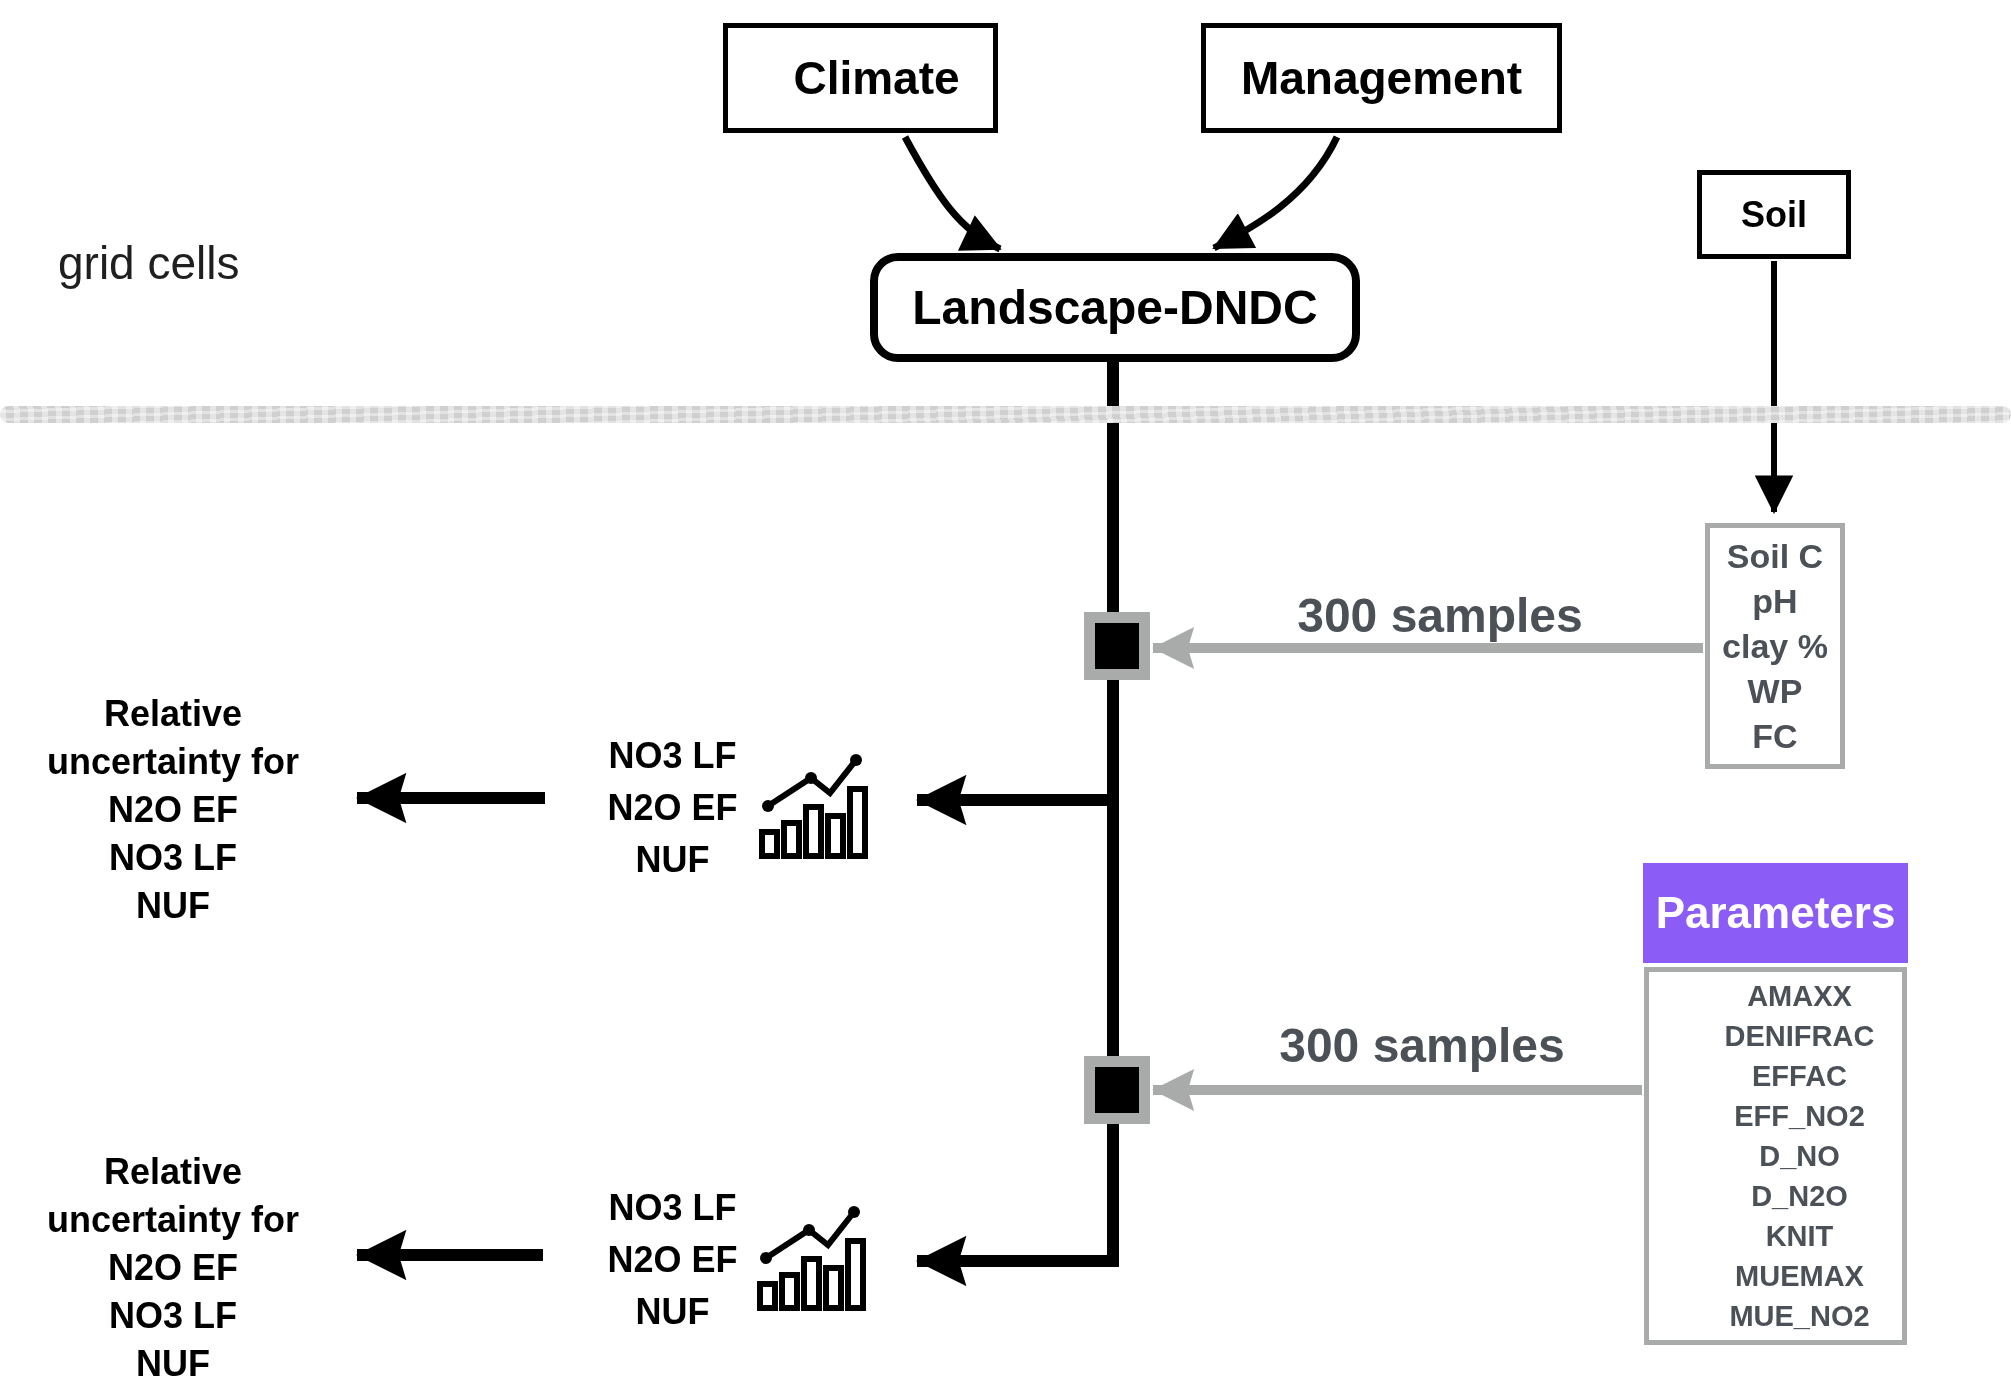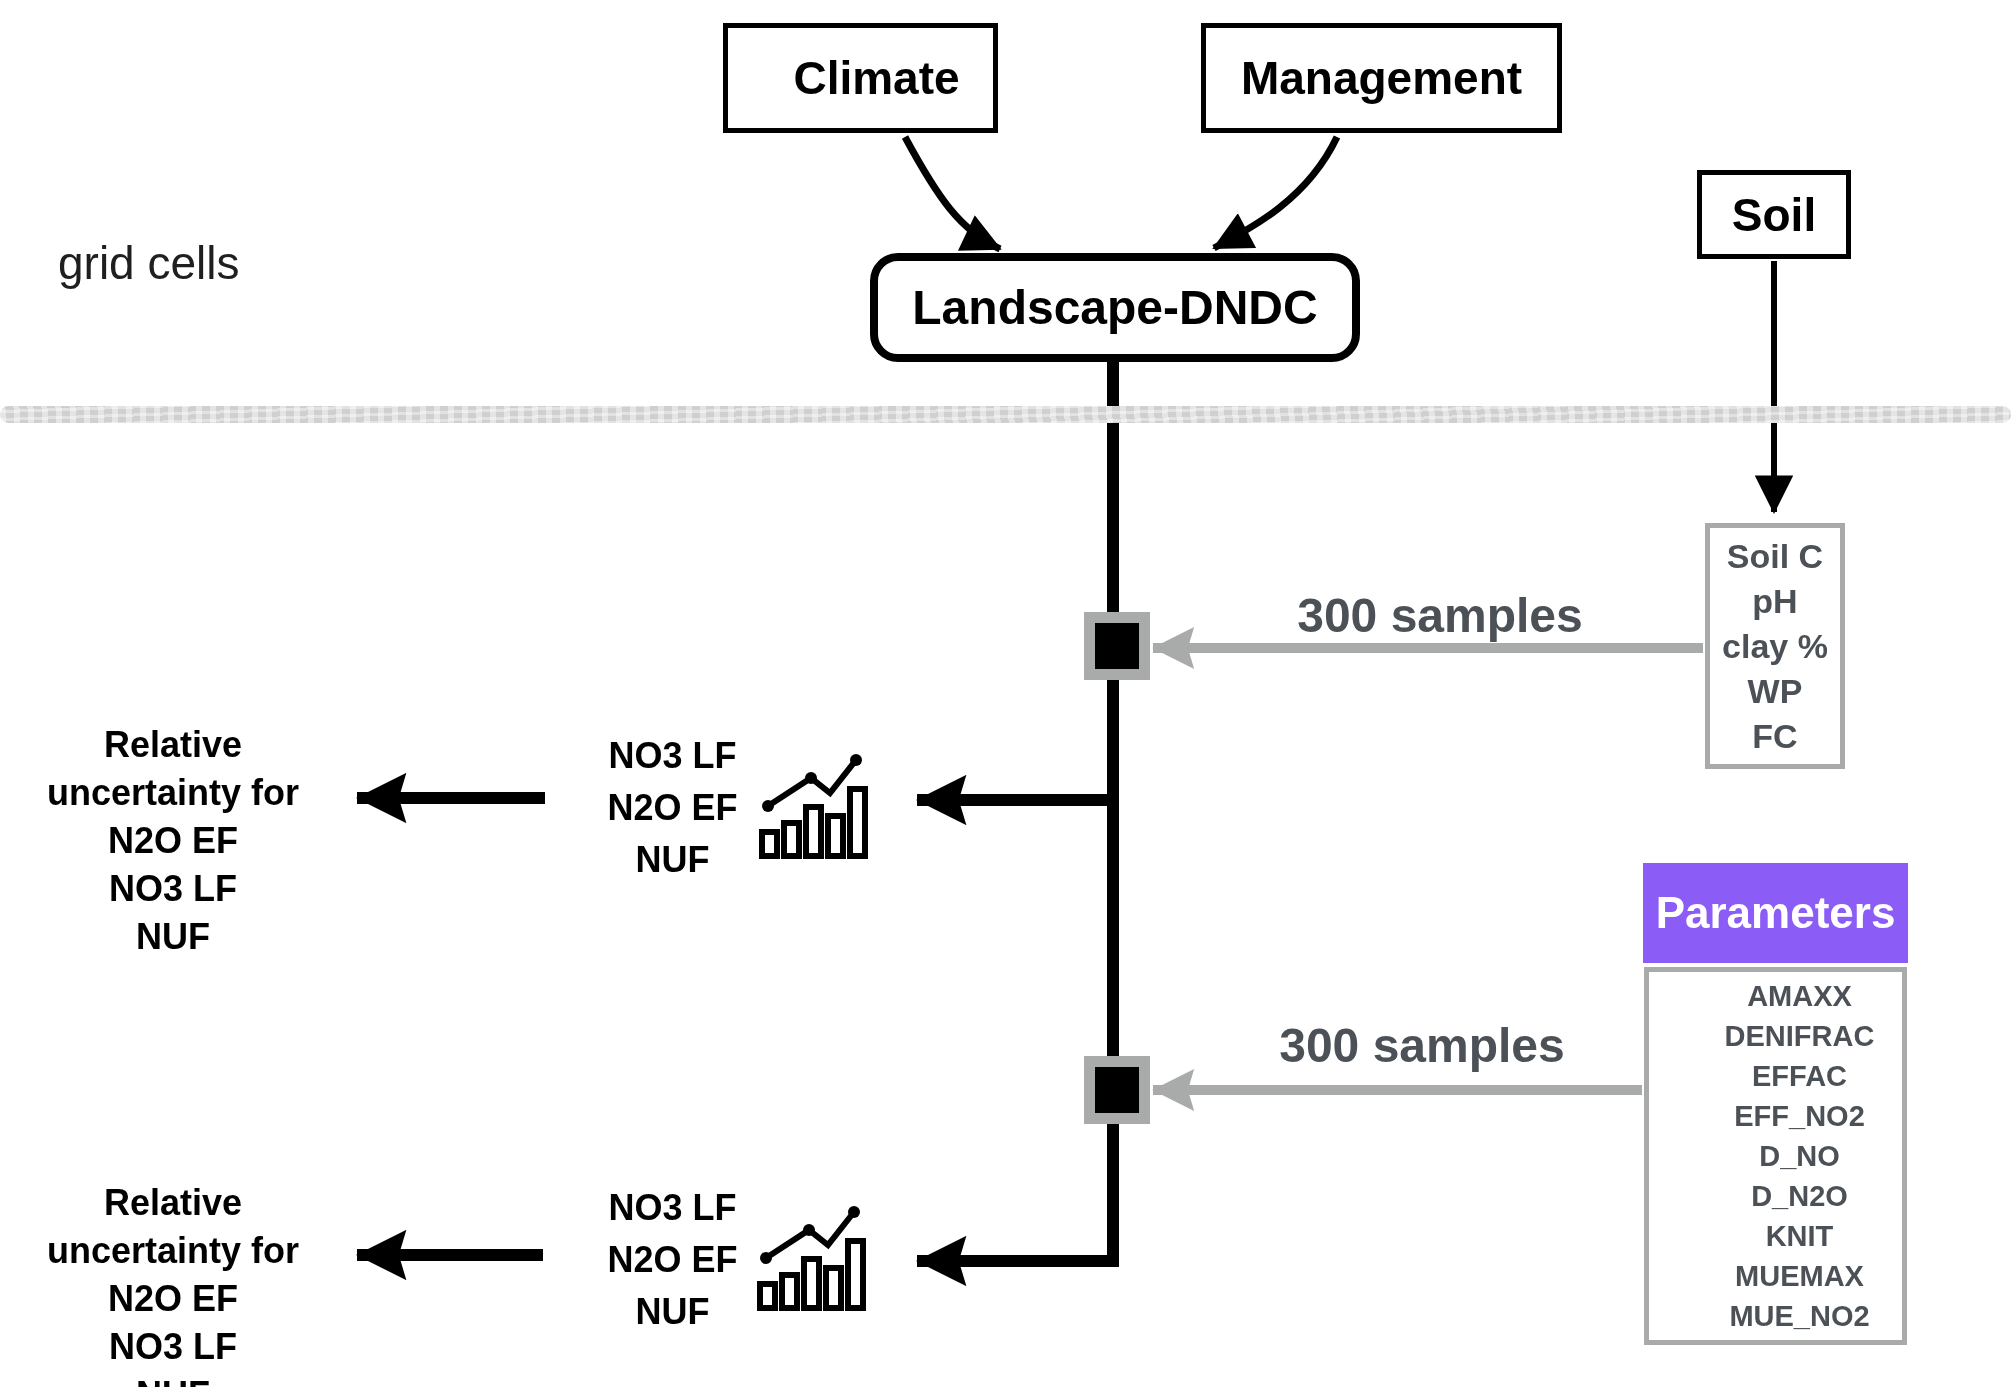--- a/index.html
+++ b/index.html
@@ -15,21 +15,21 @@
     position:absolute;
     display:flex;align-items:center;justify-content:center;
     background:#ffffff;
     border:5px solid #000;
     font-weight:bold;color:#000;
     box-sizing:border-box;
     text-align:center;
   }
   .box-climate{left:723px;top:23px;width:275px;height:110px;font-size:46px;padding-left:32px;}
   .box-management{left:1201px;top:23px;width:361px;height:110px;font-size:46px;}
-  .box-soil{left:1697px;top:170px;width:154px;height:89px;font-size:46px;}
+  .box-soil{left:1697px;top:170px;width:154px;height:89px;font-size:36px;}
   .box-landscape{
     left:870px;top:253px;width:490px;height:109px;
     border-width:8px;border-radius:28px;font-size:48px;
   }
   .annotation{
     position:absolute;left:58px;top:236px;width:480px;
     font-size:46px;line-height:54px;font-weight:400;color:#1f1f1f;
   }
   .band{
     position:absolute;left:0;top:406px;width:2011px;height:17px;
@@ -54,21 +54,21 @@
   .soil-inputs{left:1705px;top:523px;width:140px;height:246px;font-size:34px;line-height:45px;}
   .params-header{
     position:absolute;left:1643px;top:863px;width:265px;height:100px;
     background:#8b5cf6;color:#ffffff;
     display:flex;align-items:center;justify-content:center;
     font-weight:bold;font-size:44px;
   }
   .params-list{left:1644px;top:967px;width:263px;height:378px;font-size:29px;line-height:40px;padding-left:48px;}
   .uncertainty{
     position:absolute;left:38px;width:270px;text-align:center;
-    font-weight:bold;color:#000;font-size:36px;line-height:48px;margin-top:31px;
+    font-weight:bold;color:#000;font-size:36px;line-height:48px;
   }
   .uncertainty-top{top:690px;}
   .uncertainty-bottom{top:1148px;}
   .out-labels{
     position:absolute;left:570px;width:205px;text-align:center;
     font-weight:bold;color:#000;font-size:36px;line-height:52px;white-space:nowrap;
   }
   .out-labels-top{top:730px;}
   .out-labels-bottom{top:1182px;}
   .trend-icon{position:absolute;width:112px;height:110px;}

